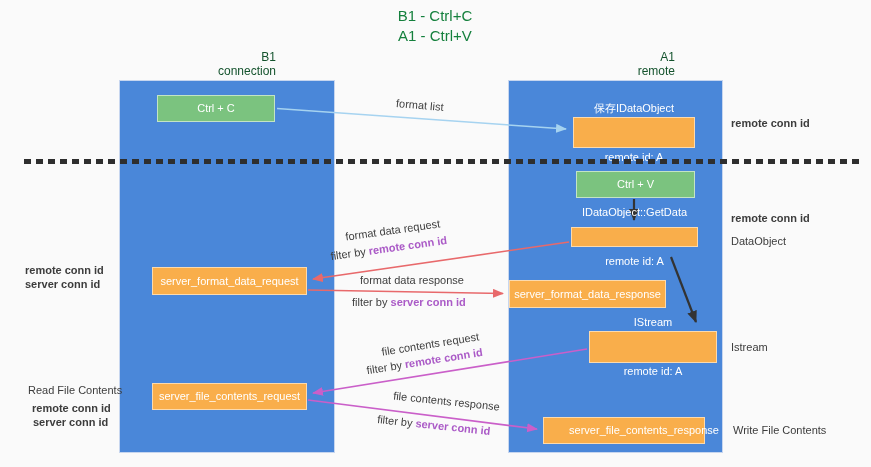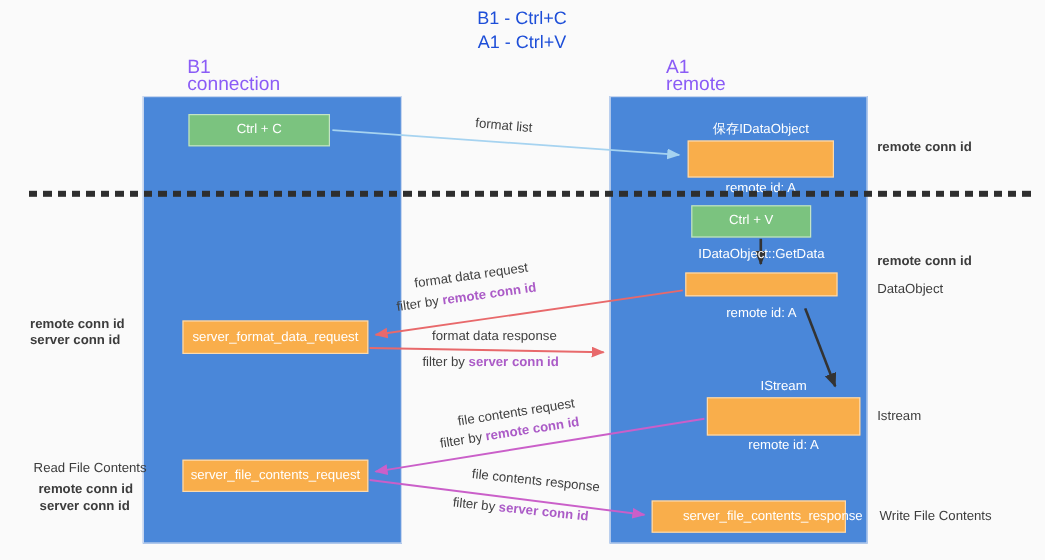--- a/index.html
+++ b/index.html
@@ -12,26 +12,26 @@
     width:871px;height:467px;
     background:#fafafa;
     overflow:hidden;
     font-family:"Liberation Sans", sans-serif;
   }
   .abs{position:absolute;}
   .title{
     left:330px;top:6px;width:210px;
     text-align:center;
     font-size:15px;line-height:20px;
-    color:#1d4ed8;
+    color:#15803d;
   }
   .lifeline-header{
-    width:120px;text-align:left;
-    font-size:16px;line-height:14px;
-    color:#8b5cf6;
+    width:120px;text-align:right;
+    font-size:12px;line-height:14px;
+    color:#14532d;
   }
   .column{
     top:80px;width:216px;height:373px;
     background:#4a87d9;
     border:1px solid #c7d6ef;
     box-sizing:border-box;
     z-index:1;
   }
   .dashline{
     left:24px;top:159px;width:838px;height:5px;
@@ -114,33 +114,36 @@
 
   <div class="abs node green" style="left:157px;top:95px;width:118px;height:27px;">
     <div>Ctrl + C</div>
   </div>
 
   <div class="abs node orange" style="left:573px;top:117px;width:122px;height:31px;">
     <div>保存IDataObject</div>
     <div>remote id: A</div>
   </div>
 
-  <div class="abs node green" style="left:576px;top:171px;width:100px;height:27px;">
+  <div class="abs node green" style="left:576px;top:171px;width:119px;height:27px;">
     <div>Ctrl + V</div>
   </div>
 
   <div class="abs node orange" style="left:571px;top:227px;width:127px;height:20px;">
     <div>IDataObject::GetData</div>
     <div>remote id: A</div>
   </div>
 
   <div class="abs node orange" style="left:152px;top:267px;width:155px;height:28px;">
     <div>server_format_data_request</div>
   </div>
 
+  <div class="abs node orange" style="left:509px;top:280px;width:157px;height:28px;">
+    <div>server_format_data_response</div>
+  </div>
 
   <div class="abs node orange" style="left:589px;top:331px;width:128px;height:32px;">
     <div>IStream</div>
     <div>remote id: A</div>
   </div>
 
   <div class="abs node orange" style="left:152px;top:383px;width:155px;height:27px;">
     <div>server_file_contents_request</div>
   </div>
 

